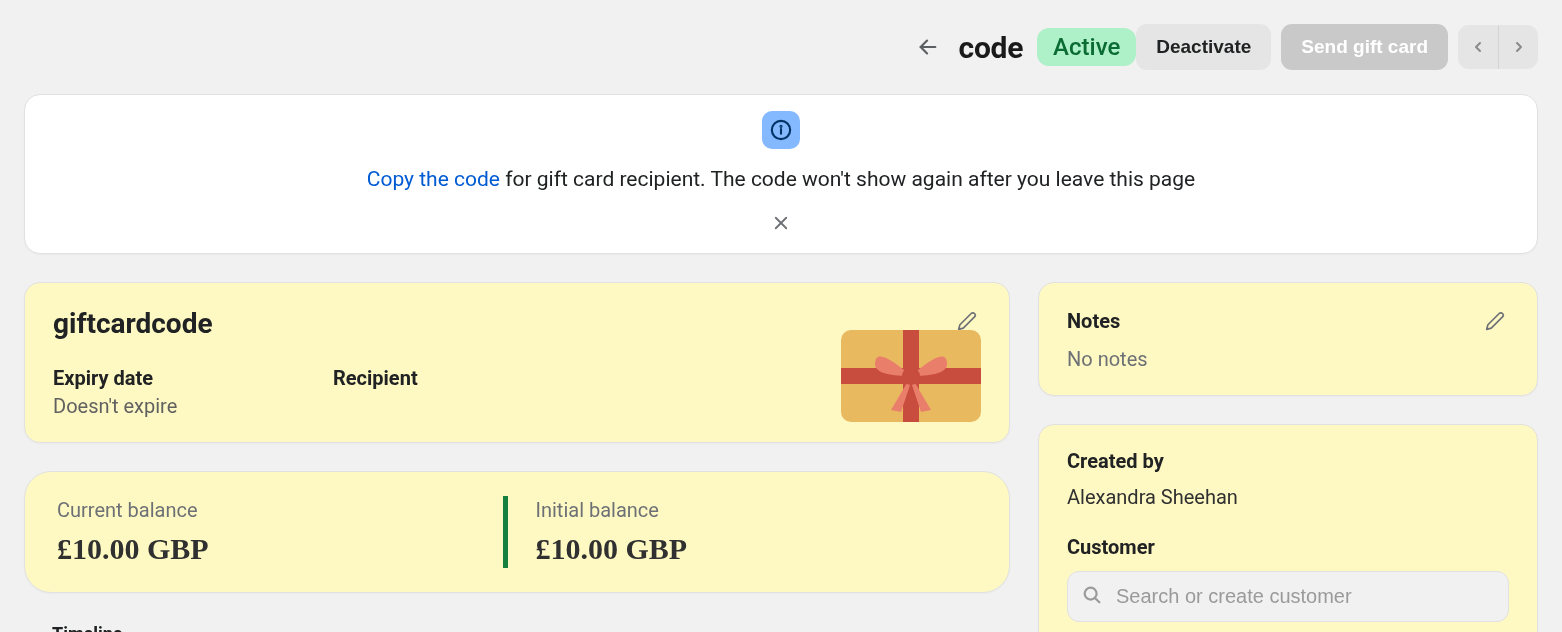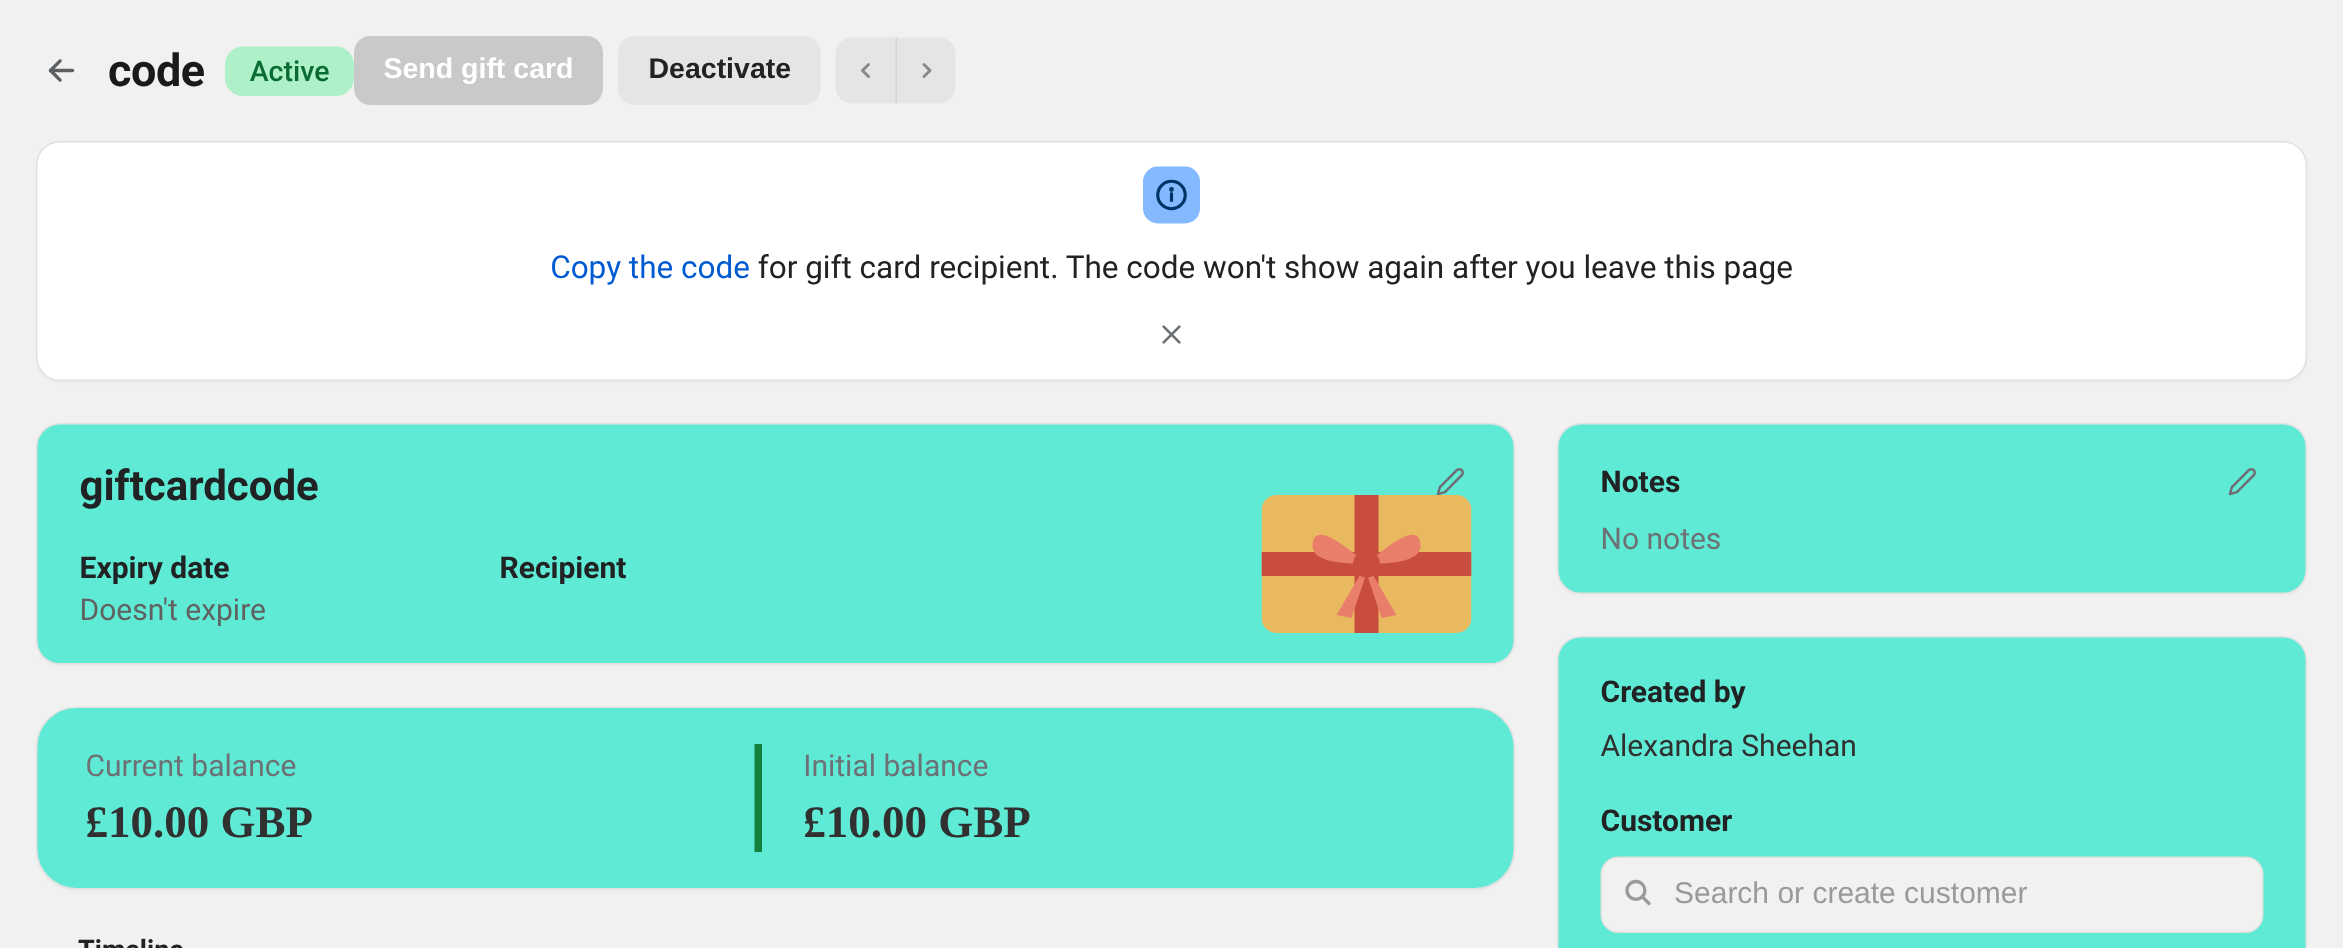--- a/index.html
+++ b/index.html
@@ -10,21 +10,21 @@
       width: 1562px;
       height: 632px;
       overflow: hidden;
     }
     .page {
       padding: 24px 24px 0 24px;
     }
     .header {
       display: flex;
       align-items: center;
-      justify-content: flex-start;
+      justify-content: flex-end;
       margin-bottom: 24px;
     }
     .header-left {
       display: flex;
       align-items: center;
       gap: 14px;
     }
     .back-btn {
       width: 34px;
       height: 34px;
@@ -38,21 +38,21 @@
       font-size: 30px;
       font-weight: 700;
       color: #1a1a1a;
       letter-spacing: -0.3px;
     }
     .badge {
       background: #aef0c7;
       color: #0a6b33;
       padding: 5px 16px;
       border-radius: 12px;
-      font-size: 19px;
+      font-size: 24px;
       font-weight: 500;
     }
     .header-right {
       display: flex;
       align-items: center;
       gap: 10px;
     }
     .btn {
       background: #e5e5e5;
       border: none;
@@ -136,21 +136,21 @@
       flex-direction: column;
       gap: 28px;
     }
     .right-col {
       width: 500px;
       display: flex;
       flex-direction: column;
       gap: 28px;
     }
     .card {
-      background: #5eead4;
+      background: #fef9c3;
       border: 1px solid #e1e1e1;
       border-radius: 16px;
       padding: 24px 28px;
       box-shadow: 0 1px 2px rgba(0,0,0,0.03);
     }
     .card-header {
       display: flex;
       justify-content: space-between;
       align-items: flex-start;
       margin-bottom: 26px;
@@ -274,22 +274,22 @@
       <div class="back-btn">
         <svg width="22" height="22" viewBox="0 0 24 24" fill="none" stroke="currentColor" stroke-width="2.4" stroke-linecap="round" stroke-linejoin="round">
             <line x1="20" y1="12" x2="4" y2="12"></line>
             <polyline points="11 5 4 12 11 19"></polyline>
           </svg>
       </div>
       <div class="page-title">code</div>
       <div class="badge">Active</div>
     </div>
     <div class="header-right">
+      <button class="btn">Deactivate</button>
       <button class="btn btn-primary-disabled">Send gift card</button>
-      <button class="btn">Deactivate</button>
       <div class="pager">
         <div class="pager-btn">
           <svg width="16" height="16" viewBox="0 0 24 24" fill="none" stroke="currentColor" stroke-width="3" stroke-linecap="round" stroke-linejoin="round">
               <polyline points="15 18 9 12 15 6"></polyline>
             </svg>
         </div>
         <div class="pager-btn">
           <svg width="16" height="16" viewBox="0 0 24 24" fill="none" stroke="currentColor" stroke-width="3" stroke-linecap="round" stroke-linejoin="round">
               <polyline points="9 18 15 12 9 6"></polyline>
             </svg>

